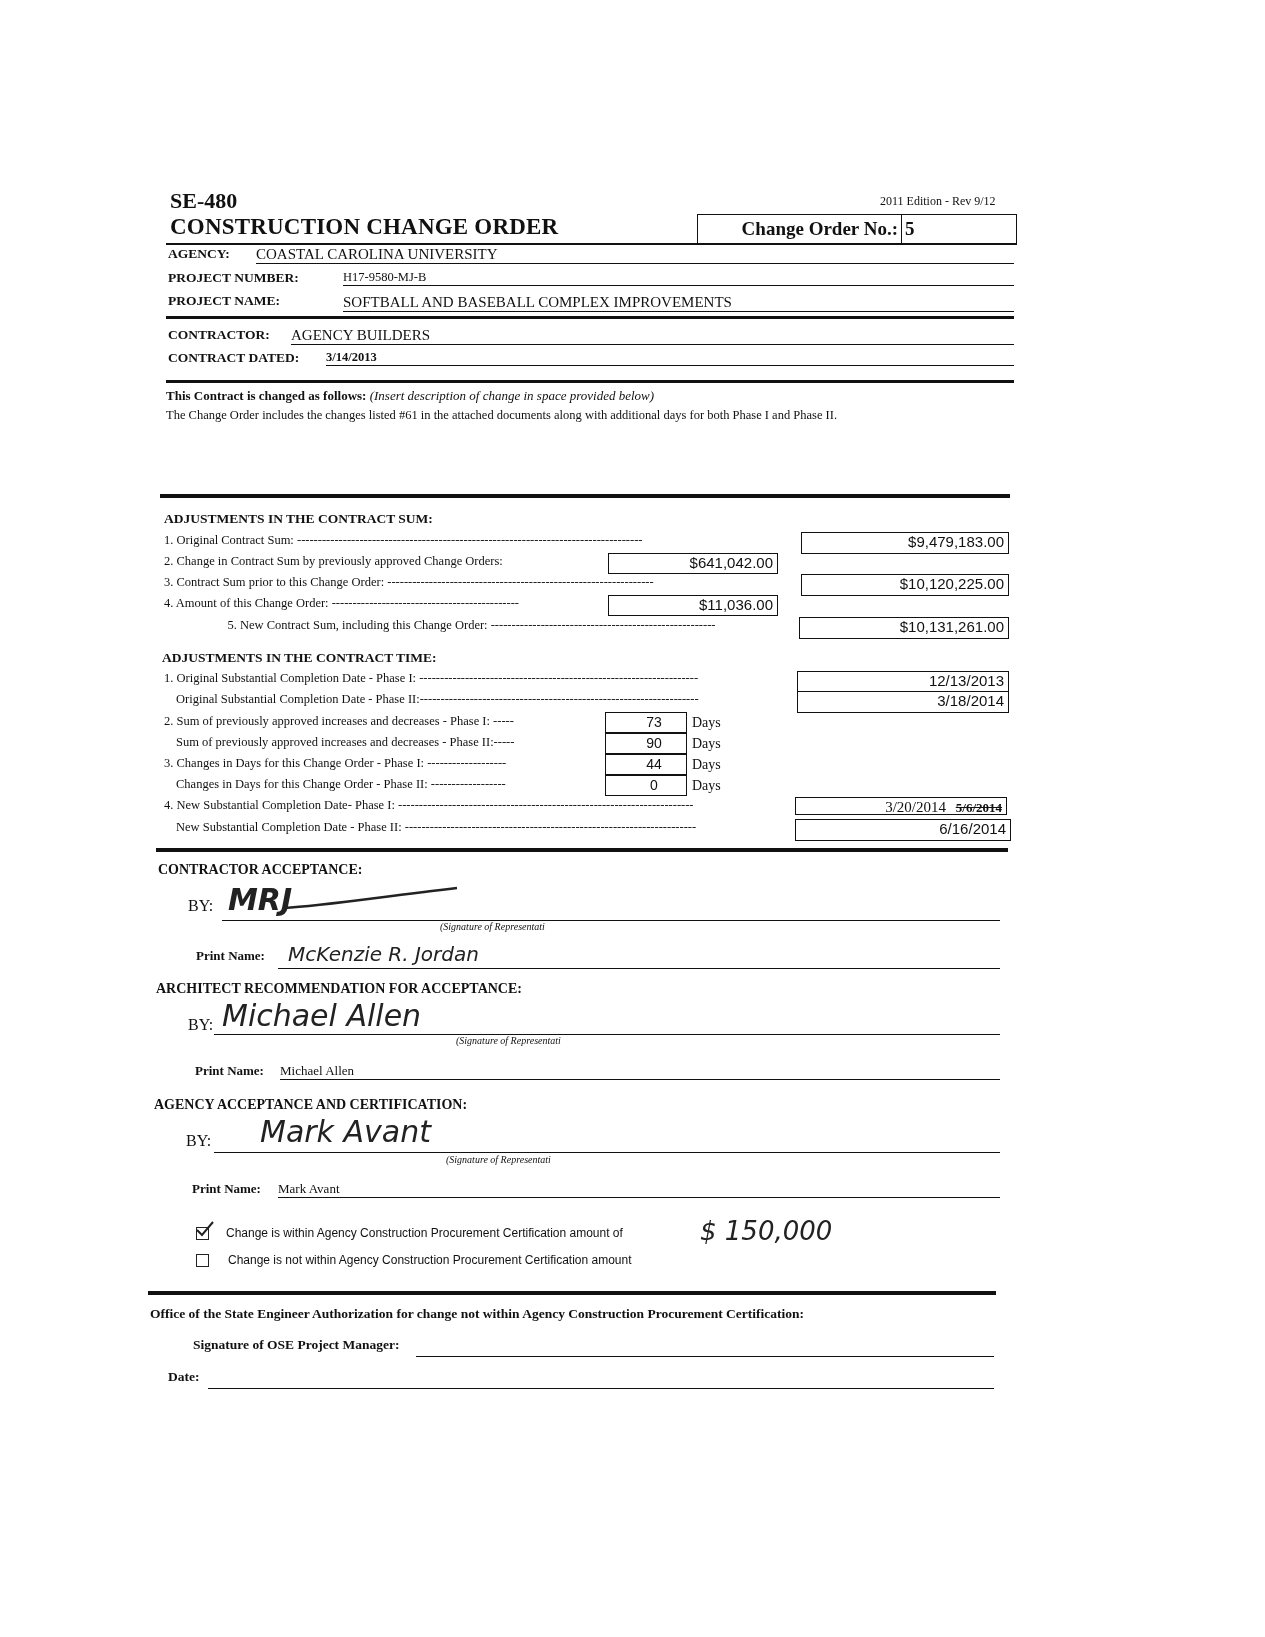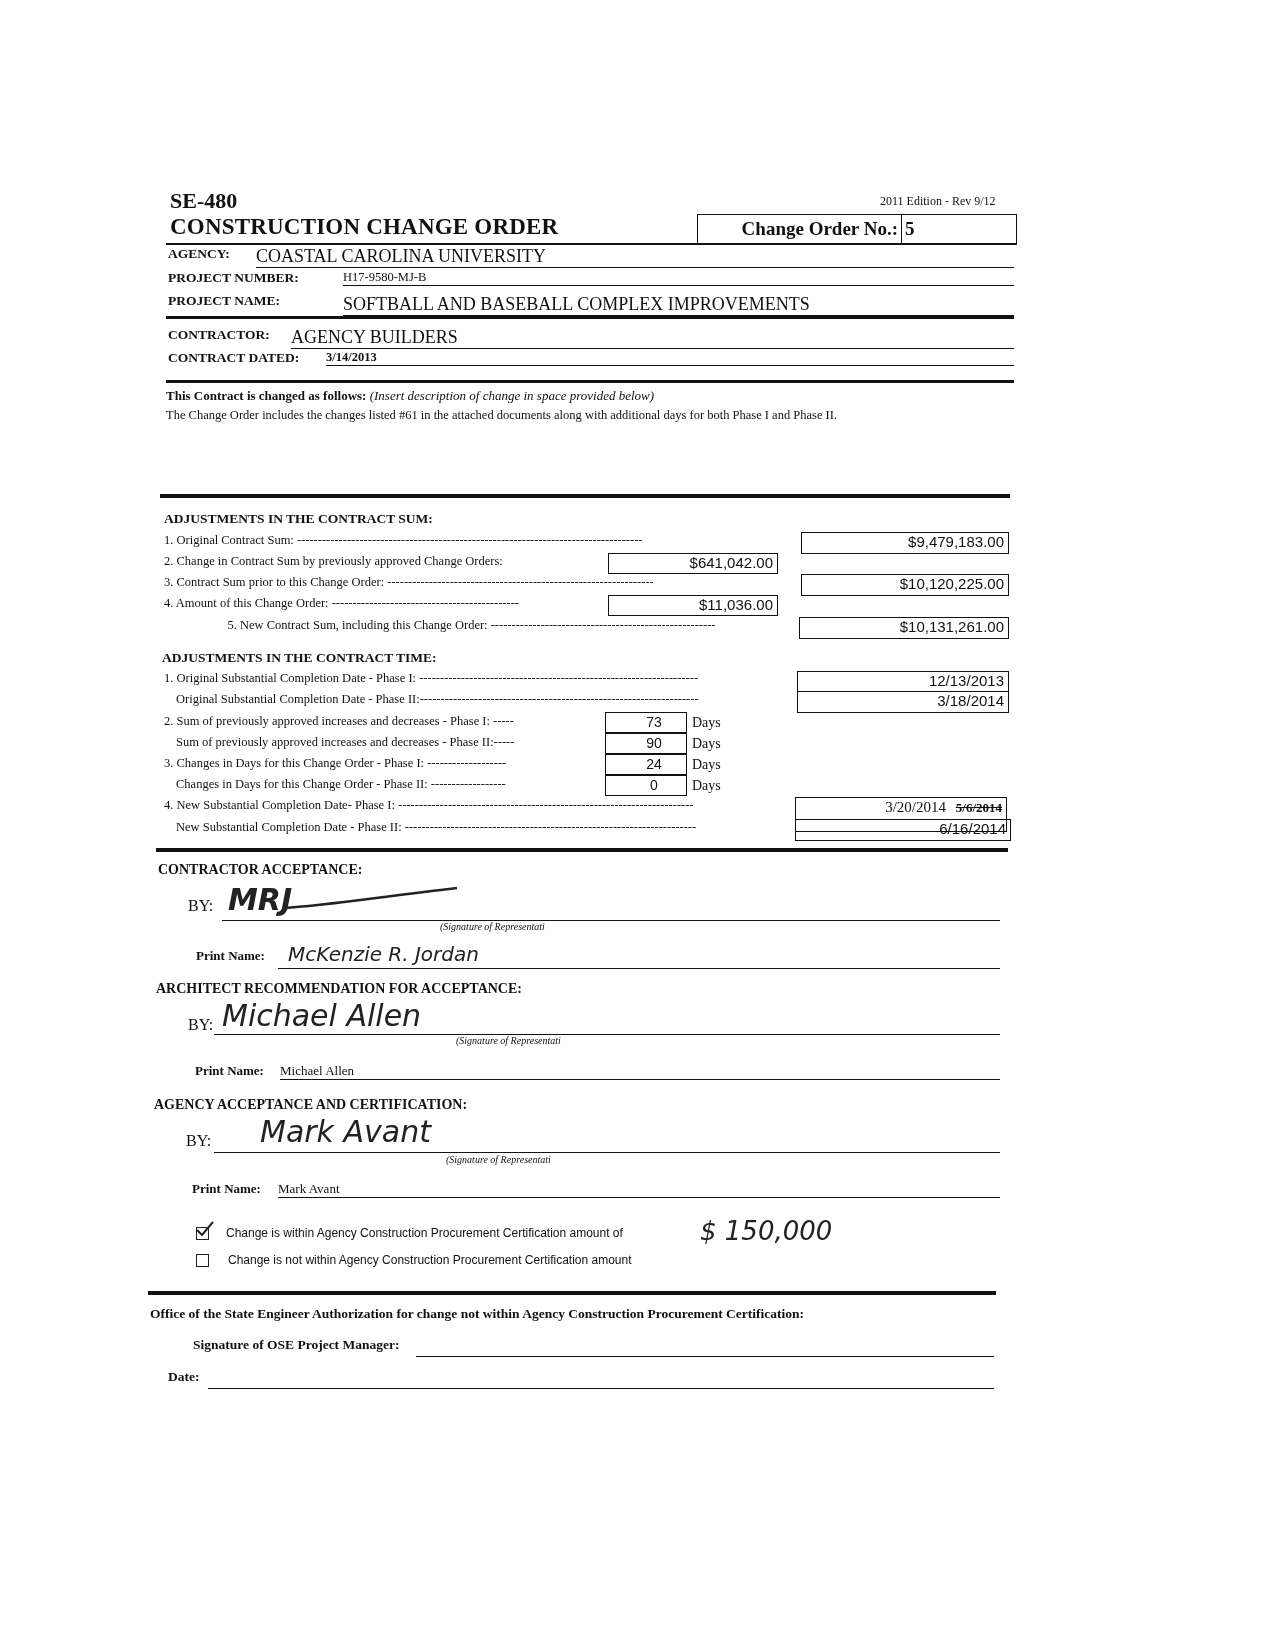--- a/index.html
+++ b/index.html
@@ -6,21 +6,21 @@
   body { width: 1265px; height: 1637px; position: relative; overflow: hidden; color: #111; font-family: "Liberation Serif", serif; }
   .abs { position: absolute; }
   .form-id { left: 170px; top: 188px; font-size: 22px; font-weight: bold; }
   .edition { left: 880px; top: 194px; font-size: 12px; }
   .doc-title { left: 170px; top: 214px; font-size: 23px; font-weight: bold; letter-spacing: 0.2px; }
   .co-box { left: 697px; top: 214px; width: 318px; height: 28px; border: 1.5px solid #111; border-bottom-width: 2px; display: flex; align-items: center; }
   .co-label { width: 200px; text-align: right; font-size: 19px; font-weight: bold; padding-right: 3px; border-right: 1.5px solid #111; height: 100%; display: flex; align-items: center; justify-content: flex-end; }
   .co-value { font-size: 19px; font-weight: bold; padding-left: 3px; }
   .hr { position: absolute; background: #111; }
   .lbl { font-size: 13.5px; font-weight: bold; }
-  .val { font-size: 18px; }
+  .val { font-size: 15px; }
   .field-line { border-bottom: 1.5px solid #111; }
   .desc-head { left: 166px; top: 388px; font-size: 13px; }
   .desc-head b { font-weight: bold; }
   .desc-head i { font-style: italic; }
   .desc-text { left: 166px; top: 408px; font-size: 12.5px; }
   .sec-head { font-size: 13.5px; font-weight: bold; }
   .row-lbl { font-size: 12.5px; white-space: nowrap; overflow: hidden; }
   .box { position: absolute; border: 1.5px solid #111; font-family: "Liberation Sans", sans-serif; font-size: 15px; text-align: right; padding-right: 4px; box-sizing: border-box; line-height: 18px; }
   .daybox { position: absolute; border: 1.5px solid #111; font-family: "Liberation Sans", sans-serif; font-size: 14px; text-align: center; box-sizing: border-box; width: 82px; height: 21px; line-height: 19px; padding-left: 16px; }
   .days { position: absolute; font-size: 14px; }
@@ -99,29 +99,29 @@
 
 <div class="abs row-lbl" style="left:164px;top:714px;width:440px;">2. Sum of previously approved increases and decreases - Phase I: -----</div>
 <div class="daybox" style="left:605px;top:712px;">73</div>
 <div class="days" style="left:692px;top:715px;">Days</div>
 
 <div class="abs row-lbl" style="left:176px;top:735px;width:428px;">Sum of previously approved increases and decreases - Phase II:-----</div>
 <div class="daybox" style="left:605px;top:733px;">90</div>
 <div class="days" style="left:692px;top:736px;">Days</div>
 
 <div class="abs row-lbl" style="left:164px;top:756px;width:430px;">3. Changes in Days for this Change Order - Phase I: -------------------</div>
-<div class="daybox" style="left:605px;top:754px;">24</div>
+<div class="daybox" style="left:605px;top:754px;">44</div>
 <div class="days" style="left:692px;top:757px;">Days</div>
 
 <div class="abs row-lbl" style="left:176px;top:777px;width:418px;">Changes in Days for this Change Order - Phase II: ------------------</div>
 <div class="daybox" style="left:605px;top:775px;">0</div>
 <div class="days" style="left:692px;top:778px;">Days</div>
 
 <div class="abs row-lbl" style="left:164px;top:798px;width:618px;">4. New Substantial Completion Date- Phase I: -----------------------------------------------------------------------</div>
-<div class="box" style="left:795px;top:797px;width:212px;height:35px;font-family:'Liberation Serif',serif;font-size:15px;">
+<div class="box" style="left:795px;top:797px;width:212px;height:18px;font-family:'Liberation Serif',serif;font-size:15px;">
   <span>3/20/2014</span>
   <span style="font-weight:bold;text-decoration:line-through;font-size:13px;margin-left:6px;">5/6/2014</span>
 </div>
 <div class="abs row-lbl" style="left:176px;top:820px;width:606px;">New Substantial Completion Date - Phase II: ----------------------------------------------------------------------</div>
 <div class="box" style="left:795px;top:819px;width:216px;height:22px;">6/16/2014</div>
 
 <div class="hr" style="left:156px;top:848px;width:852px;height:4px;"></div>
 
 <div class="abs sig-head" style="left:158px;top:862px;">CONTRACTOR ACCEPTANCE:</div>
 <div class="abs by" style="left:188px;top:897px;">BY:</div>

